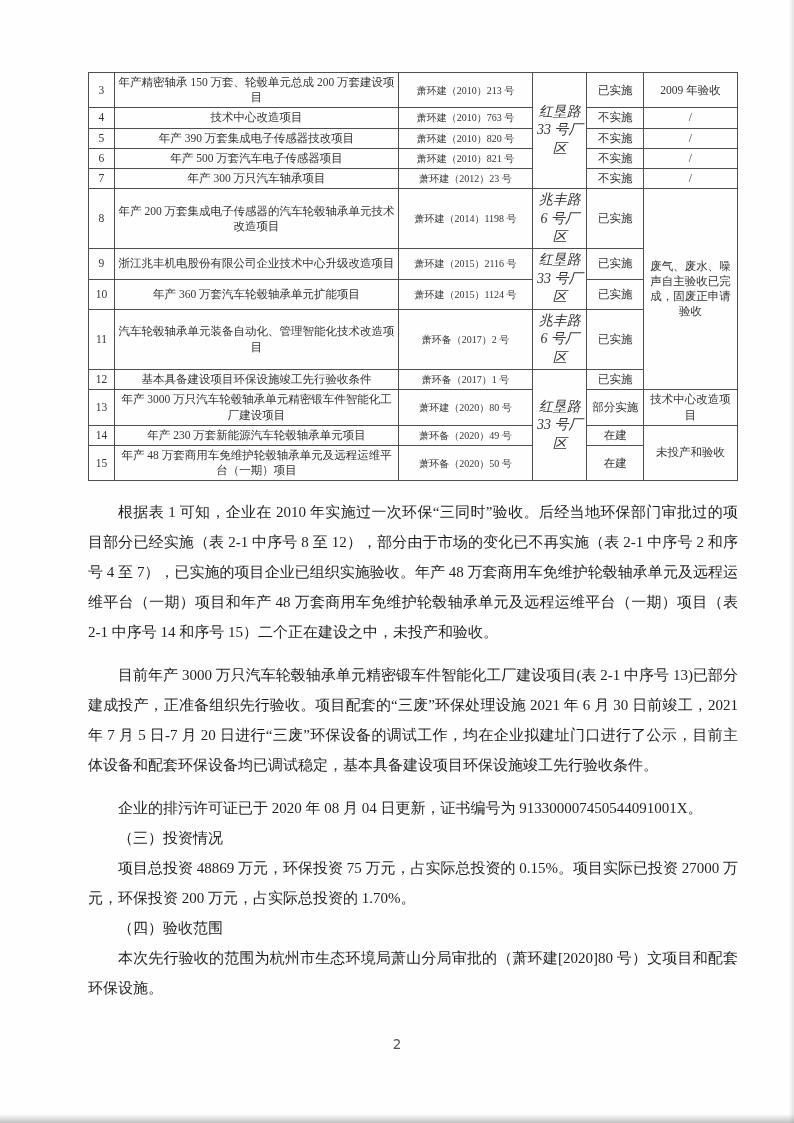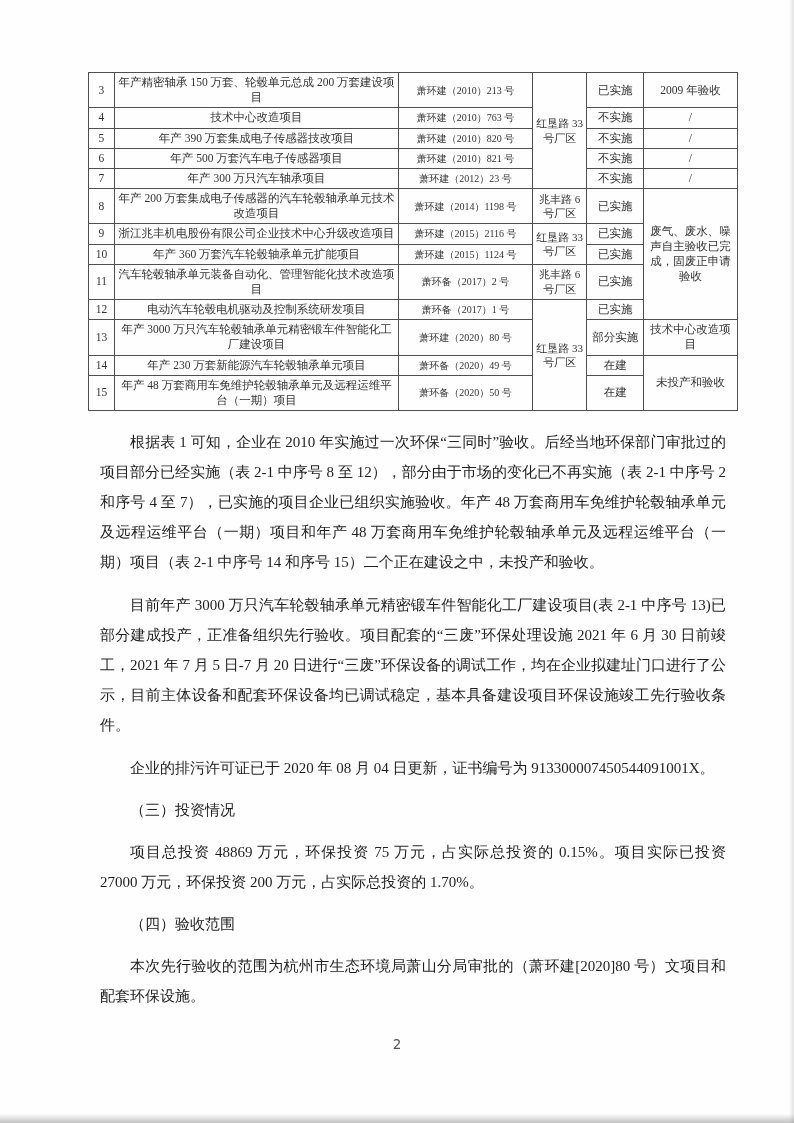--- a/index.html
+++ b/index.html
@@ -22,31 +22,31 @@
   }
   table.approval td {
     border:1px solid #4f4f4f;
     padding:2px 2px;
     text-align:center;
     vertical-align:middle;
     line-height:1.32;
     word-break:break-all;
   }
   td.doc-cell { white-space:nowrap; font-size:10px;font-family:Liberation Serif, serif; }
-  td.site-cell { font-size:11px; }
+  td.site-cell { font-size:14px;font-style:italic; }
   td.accept-cell { font-size:11.5px; }
 
   .body-text {
     margin-top:16px;
     font-size:15px;
     line-height:30px;
     text-align:justify;
     color:#1e1e1e;
   }
-  .body-text p { margin:12px; text-indent:2em; }
+  .body-text p { margin:0; text-indent:2em; }
   .body-text p.gap { margin-bottom:13px; }
 
   .pagenum {
     position:absolute; left:0; top:1036px; width:794px;
     text-align:center; font-size:13.5px; color:#555;
     font-family:"DejaVu Sans",sans-serif;
   }
 
   .scan-shadow-bottom {
     position:absolute; left:0; bottom:0; width:100%; height:9px;
@@ -132,21 +132,21 @@
         </tr>
         <tr>
           <td>11</td>
           <td>汽车轮毂轴承单元装备自动化、管理智能化技术改造项目</td>
           <td class="doc-cell">萧环备（2017）2 号</td>
           <td class="site-cell">兆丰路 6 号厂区</td>
           <td>已实施</td>
         </tr>
         <tr>
           <td>12</td>
-          <td>电动汽车轮毂电机驱动及控制系统研发项目</td>
+          <td>基本具备建设项目环保设施竣工先行验收条件</td>
           <td class="doc-cell">萧环备（2017）1 号</td>
           <td class="site-cell" rowspan="4">红垦路 33 号厂区</td>
           <td>已实施</td>
         </tr>
         <tr>
           <td>13</td>
           <td>年产 3000 万只汽车轮毂轴承单元精密锻车件智能化工厂建设项目</td>
           <td class="doc-cell">萧环建（2020）80 号</td>
           <td>部分实施</td>
           <td class="accept-cell">技术中心改造项目</td>

